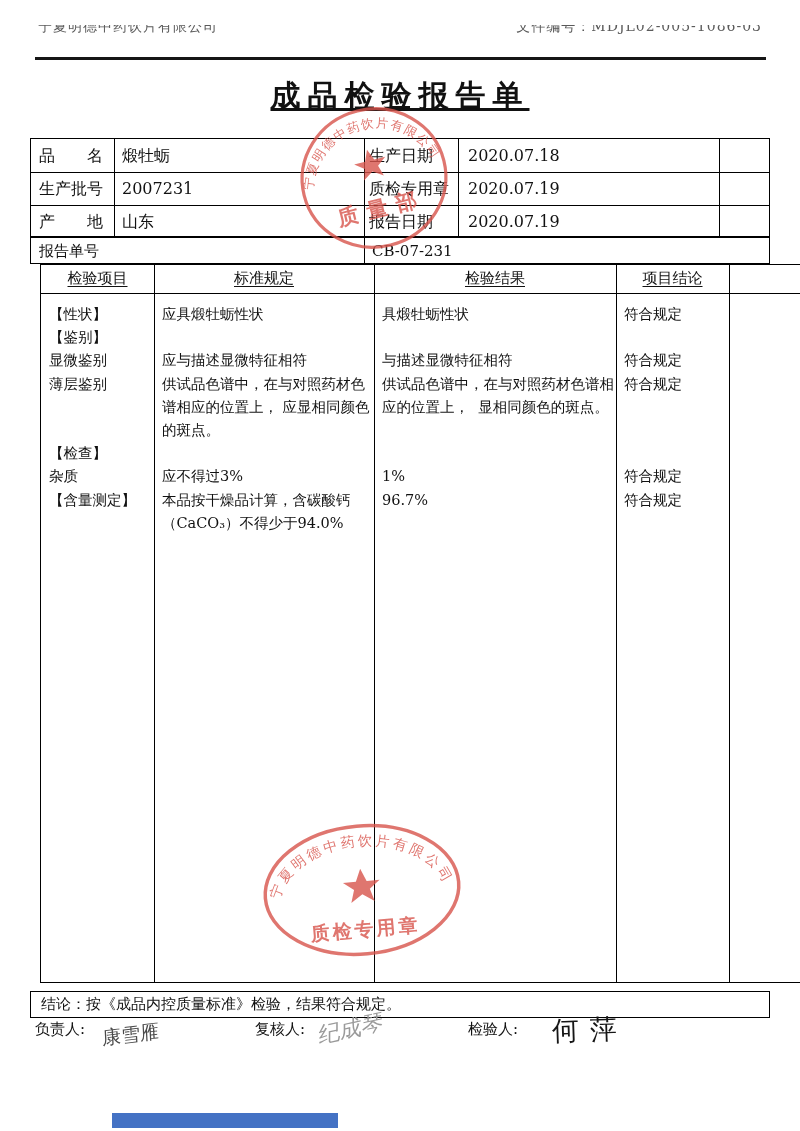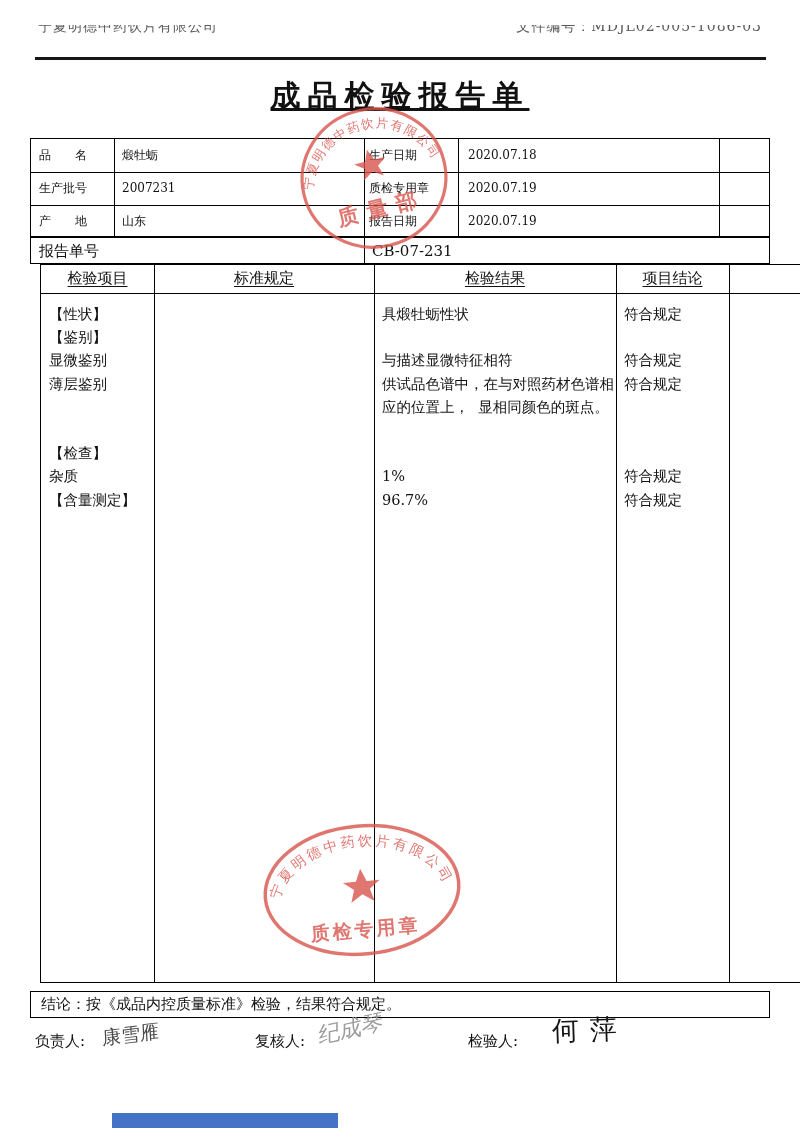--- a/index.html
+++ b/index.html
@@ -12,34 +12,34 @@
   
   .hdr-clip { position:absolute; top:25px; height:14px; overflow:hidden; }
   .hdr-clip span { display:block; margin-top:-7px; font-size:14px; color:#5a5a5a; letter-spacing:1px; white-space:nowrap; }
   .hdr-rule { position:absolute; top:57px; left:35px; width:731px; height:2.5px; background:#161616; }
   .title { position:absolute; top:76px; left:0; width:800px; text-align:center;
            font-size:30px; font-weight:700; letter-spacing:7px;text-decoration:underline; }
   
   .tbox { position:absolute; border:1.5px solid #000; background:transparent; }
   .vline { position:absolute; top:0; bottom:0; width:1px; background:#000; }
   .hline { position:absolute; left:0; height:1px; background:#000; }
-  .cell { position:absolute; font-size:12px; line-height:33px; white-space:nowrap; }
+  .cell { position:absolute; font-size:16px; line-height:33px; white-space:nowrap; }
   .cell-sm { position:absolute; font-size:15px; line-height:26px; white-space:nowrap; }
   .colhead { position:absolute; top:0; height:28px; line-height:27px; text-align:center;
              font-size:15px; text-decoration:underline; text-underline-offset:3px; }
   .bodycol { position:absolute; top:38px; font-size:14.5px; line-height:23.2px; white-space:pre; }
   .concl-row { position:absolute; left:30px; top:991px; width:740px; height:27px;
                border:1.5px solid #000; font-size:15px; line-height:24px; padding-left:10px; }
   
   .stamp { position:absolute; opacity:.8; pointer-events:none; }
   .stamp text { fill:var(--stamp-red); }
   .stamp .ring { stroke:var(--stamp-red); fill:none; }
   .stamp .star { fill:var(--stamp-red); }
   
-  .sig-label { position:absolute; top:1020px; font-size:15px;margin-top:12px; }
+  .sig-label { position:absolute; top:1020px; font-size:15px; }
   .sig-name { position:absolute; white-space:nowrap; }
   .sig-1 { top:1022px; left:102px; font-size:19px; color:#4a4a4a; transform:rotate(-7deg) skewX(-4deg); }
   .sig-2 { top:1014px; left:318px; font-size:22px; color:#9a9a9a; transform:rotate(-12deg) skewX(-12deg); }
   .sig-3 { top:1012px; left:552px; font-size:27px; color:#161616; letter-spacing:11px; transform:rotate(-2deg); }
   .footer-bar { position:absolute; left:112px; top:1113px; width:226px; height:15px; background:var(--footer-blue); }
 </style>
 </head>
 <body>
 
 <div class="hdr-clip" style="left:38px;">
@@ -97,20 +97,30 @@
   <div class="bodycol" style="left:8px;  width:103px;">【性状】
 【鉴别】
 显微鉴别
 薄层鉴别
 
 
 【检查】
 杂质
 【含量测定】
 </div>
+  <div class="bodycol" style="left:121px;width:210px;">应具煅牡蛎性状
+
+应与描述显微特征相符
+供试品色谱中，在与对照药材色
+谱相应的位置上， 应显相同颜色
+的斑点。
+
+应不得过3%
+本品按干燥品计算，含碳酸钙
+（CaCO₃）不得少于94.0%</div>
   <div class="bodycol" style="left:341px;width:232px;">具煅牡蛎性状
 
 与描述显微特征相符
 供试品色谱中，在与对照药材色谱相
 应的位置上，  显相同颜色的斑点。
 
 
 1%
 96.7%
 </div>

